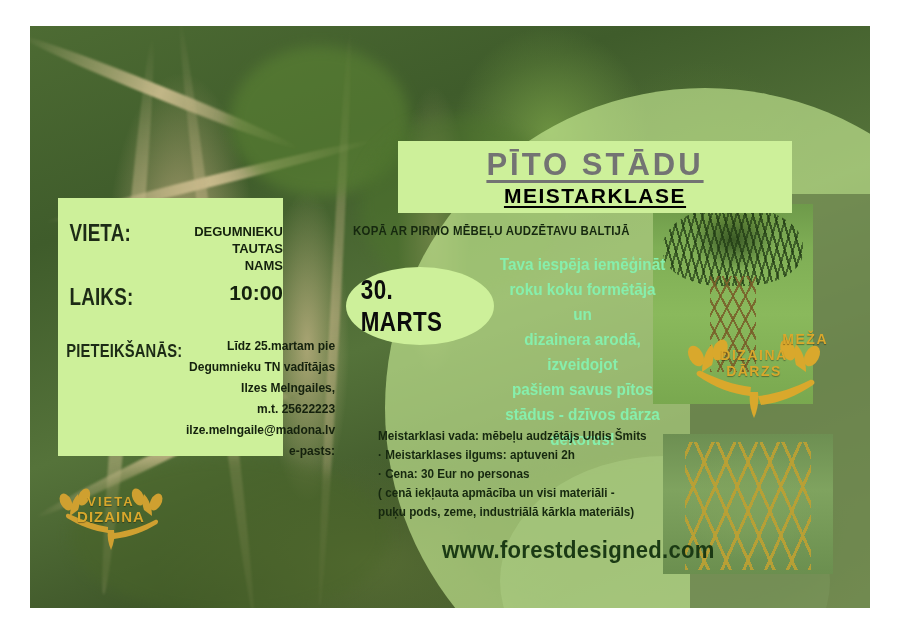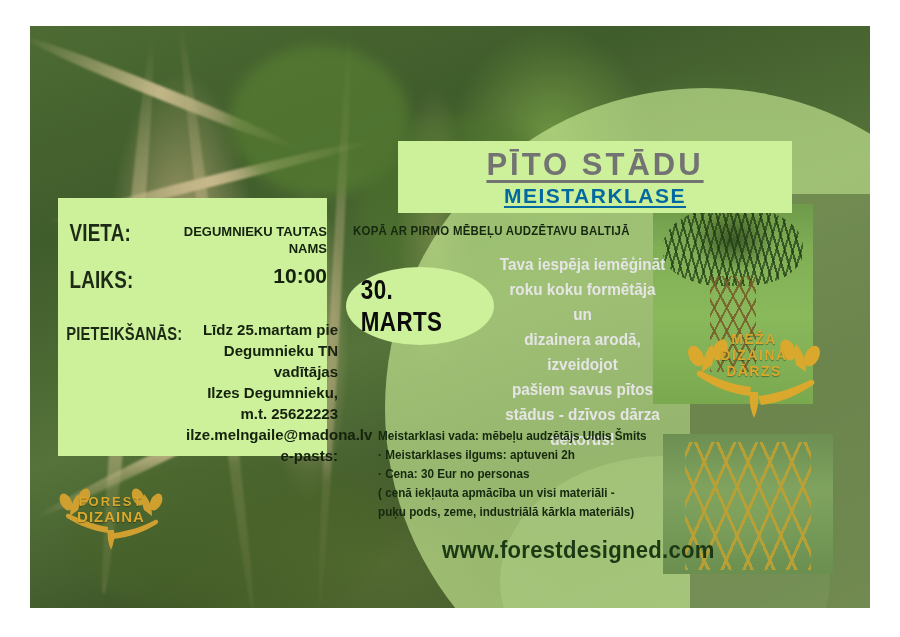--- a/index.html
+++ b/index.html
@@ -24,46 +24,46 @@
        border-radius:50%;filter:blur(1.1px);}
   .leafmass{position:absolute;border-radius:50%;filter:blur(7px);}
 
   
   .big-circle{position:absolute;left:355px;top:62px;width:640px;height:640px;border-radius:50%;
      background:rgba(205,240,154,.62);}
   .soft-circle-b{position:absolute;left:470px;top:430px;width:330px;height:250px;border-radius:50%;
      background:rgba(190,225,150,.28);}
 
   
-  .panel-left{position:absolute;left:28px;top:172px;width:269px;height:258px;background:#cdf09a;}
+  .panel-left{position:absolute;left:28px;top:172px;width:225px;height:258px;background:#cdf09a;}
   .row{display:flex;align-items:flex-start;}
   .lbl{font-family:"Liberation Sans Narrow","Liberation Sans",sans-serif;font-weight:bold;color:#1d2b16;
        letter-spacing:.2px;font-stretch:condensed;transform:scaleX(.82);transform-origin:left center;}
   .val{font-weight:bold;color:#14210d;text-align:right;}
 
   
   .panel-title{position:absolute;left:368px;top:115px;width:394px;height:72px;background:#cdf09a;}
   .t1{font-weight:bold;color:#737373;letter-spacing:3px;font-size:31px;text-align:center;
       text-decoration:underline;text-underline-offset:5px;text-decoration-thickness:3px;margin-top:6px;}
-  .t2{font-weight:bold;color:#0369a1;letter-spacing:1.5px;font-size:21px;text-align:center;
+  .t2{font-weight:bold;color:#000000;letter-spacing:1.5px;font-size:21px;text-align:center;
       text-decoration:underline;text-underline-offset:3px;text-decoration-thickness:2px;margin-top:1px;}
 
   .subtitle{position:absolute;left:323px;top:197px;font-family:"Liberation Sans Narrow","Liberation Sans",sans-serif;
       font-weight:bold;font-size:13px;color:#16280f;letter-spacing:.3px;transform:scaleX(.88);transform-origin:left center;}
 
   
   .date-badge{position:absolute;left:316px;top:241px;width:148px;height:78px;border-radius:50%;
       background:#cdf09a;display:flex;align-items:center;justify-content:center;}
   .date-badge span{font-family:"Liberation Sans Narrow","Liberation Sans",sans-serif;font-weight:bold;
       font-size:28px;color:#0b0b0b;letter-spacing:.5px;transform:scaleX(.8);}
 
   
   .lead{position:absolute;left:460px;top:226px;width:185px;text-align:center;
       font-family:"Liberation Sans Narrow","Liberation Sans",sans-serif;font-weight:bold;
-      font-size:17px;line-height:25px;color:#e5e5e5;}
+      font-size:17px;line-height:25px;color:#86efac;}
   .lead div{transform:scaleX(.9);}
 
   
   .details{position:absolute;left:348px;top:400px;width:310px;
       font-family:"Liberation Sans Narrow","Liberation Sans",sans-serif;font-weight:bold;
       font-size:13px;line-height:19px;color:#16280f;}
   .details div{transform:scaleX(.9);transform-origin:left center;white-space:nowrap;}
 
   .website{position:absolute;left:412px;top:510px;font-family:"Liberation Sans Narrow","Liberation Sans",sans-serif;
       font-weight:bold;font-size:24px;color:#1b3a14;letter-spacing:.3px;transform:scaleX(.92);transform-origin:left center;}
@@ -144,40 +144,40 @@
         <path d="M70 70 c-18 -2 -36 -9 -52 -20 -3 -2 -1 -6 3 -5 16 8 33 14 50 16z"></path>
         <path d="M78 70 c18 -2 36 -8 52 -16 4 -1 6 3 3 5 -16 11 -34 18 -52 20z"></path>
         <path d="M22 46 c0 -12 4 -22 10 -28 2 6 2 14 0 21z"></path>
         <path d="M126 46 c0 -12 -4 -22 -10 -28 -2 6 -2 14 0 21z"></path>
         <ellipse cx="16" cy="30" rx="7" ry="11" transform="rotate(-28 16 30)"></ellipse>
         <ellipse cx="40" cy="24" rx="7" ry="11" transform="rotate(24 40 24)"></ellipse>
         <ellipse cx="132" cy="30" rx="7" ry="11" transform="rotate(28 132 30)"></ellipse>
         <ellipse cx="108" cy="24" rx="7" ry="11" transform="rotate(-24 108 24)"></ellipse>
       </g>
     </svg>
-    <div class="logo-txt" style="top:6px;">MEŽA</div>
+    <div class="logo-txt" style="top:6px;text-align:right;">MEŽA</div>
     <div class="logo-txt" style="top:22px;">DIZAINA</div>
     <div class="logo-txt" style="top:38px;">DĀRZS</div>
   </div>
 
   <div class="logo-gold logo-fd">
     <svg width="118" height="72" viewBox="0 0 118 72">
       <g fill="#cfa030">
         <path d="M59 72 c-3 -7 -4 -14 -3 -20 l6 0 c1 6 0 13 -3 20z"></path>
         <path d="M56 55 c-14 -2 -28 -7 -41 -15 -2 -2 -1 -5 2 -4 13 6 26 11 39 13z"></path>
         <path d="M62 55 c14 -2 28 -6 41 -13 3 -1 4 2 2 4 -13 8 -27 13 -43 15z"></path>
         <ellipse cx="14" cy="24" rx="5.5" ry="9" transform="rotate(-28 14 24)"></ellipse>
         <ellipse cx="32" cy="19" rx="5.5" ry="9" transform="rotate(24 32 19)"></ellipse>
         <ellipse cx="104" cy="24" rx="5.5" ry="9" transform="rotate(28 104 24)"></ellipse>
         <ellipse cx="86" cy="19" rx="5.5" ry="9" transform="rotate(-24 86 19)"></ellipse>
         <path d="M18 38 c0 -9 3 -17 8 -22 2 5 2 11 0 16z"></path>
         <path d="M100 38 c0 -9 -3 -17 -8 -22 -2 5 -2 11 0 16z"></path>
       </g>
     </svg>
-    <div class="logo-txt" style="top:16px;font-size:13px;letter-spacing:2px;">FOREST</div>
+    <div class="logo-txt" style="top:16px;font-size:13px;letter-spacing:2px;">VIETA</div>
     <div class="logo-txt" style="top:31px;font-size:15px;letter-spacing:1px;">DIZAINA</div>
   </div>
 
   <div class="panel-title">
     <div class="t1">PĪTO STĀDU</div>
     <div class="t2">MEISTARKLASE</div>
   </div>
 
   <div class="subtitle">KOPĀ AR PIRMO MĒBEĻU AUDZĒTAVU BALTIJĀ</div>
 
@@ -216,24 +216,24 @@
 
     <div class="row" style="margin-top:10px;">
       <div class="lbl" style="font-size:23px;width:112px;padding-left:14px;">LAIKS:</div>
       <div class="val" style="width:150px;font-size:21px;margin-top:-3px;">
         <div>10:00</div>
       </div>
     </div>
 
     <div class="row" style="margin-top:28px;">
       <div class="lbl" style="font-size:18px;width:118px;padding-left:10px;padding-top:2px;">PIETEIKŠANĀS:</div>
-      <div class="val" style="width:152px;font-size:15px;line-height:21px;margin-top:-3px;">
+      <div class="val" style="width:152px;font-size:12px;line-height:21px;margin-top:-3px;">
         <div>Līdz 25.martam pie</div>
         <div>Degumnieku TN vadītājas</div>
-        <div>Ilzes Degumnieku,</div>
+        <div>Ilzes Melngailes,</div>
         <div>m.t. 25622223</div>
         <div>ilze.melngaile@madona.lv</div>
         <div>e-pasts:</div>
       </div>
     </div>
 
   </div>
 
 </div>
 

